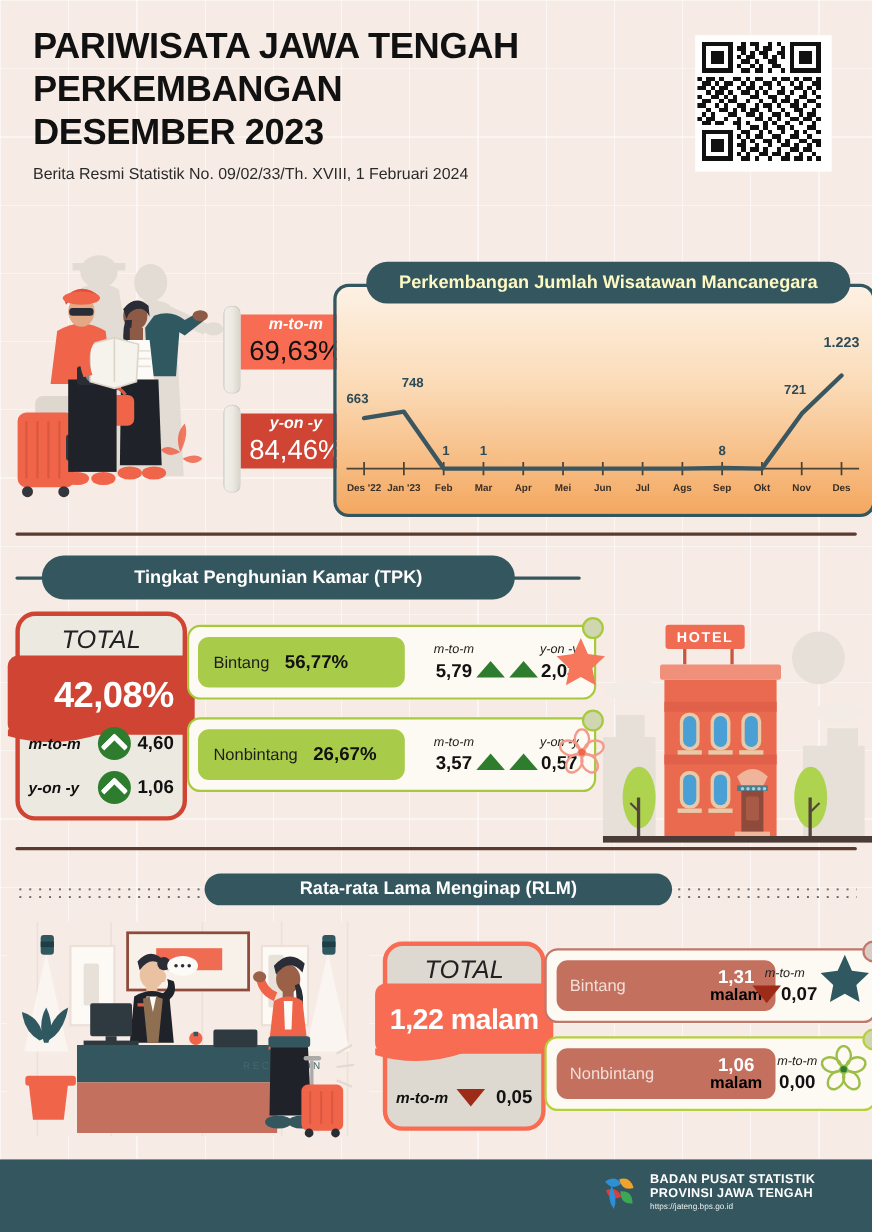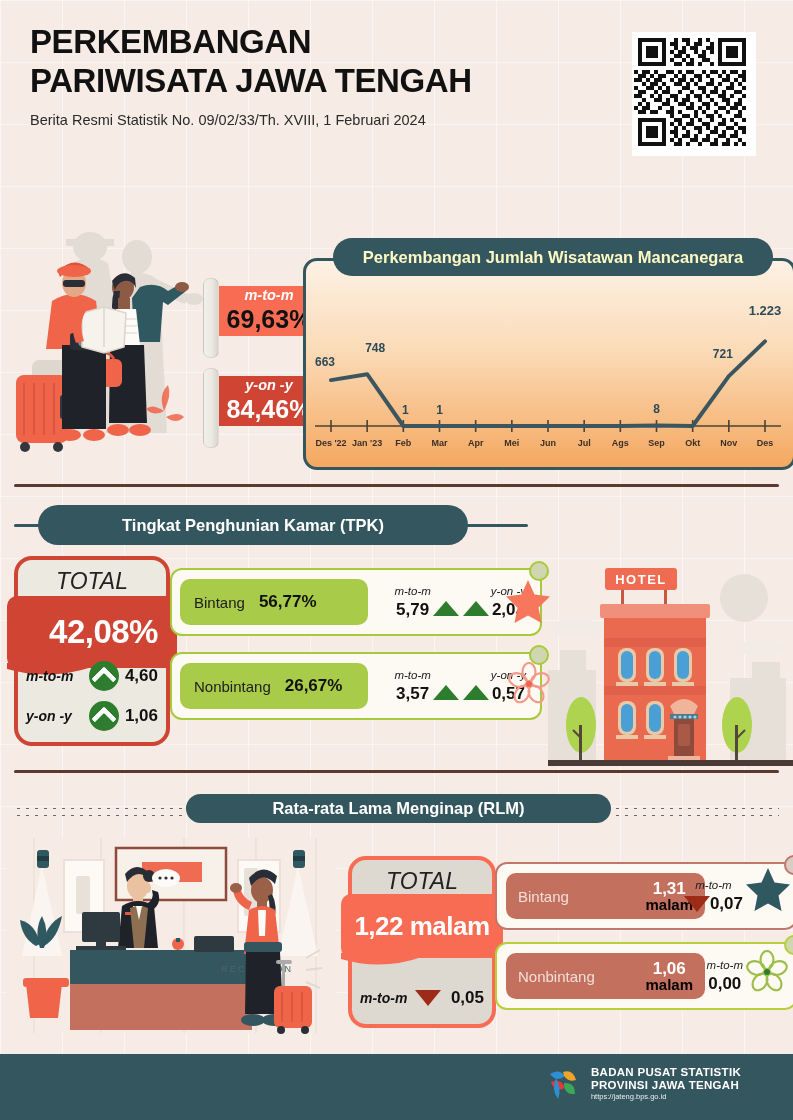--- a/index.html
+++ b/index.html
@@ -42,21 +42,21 @@
     border-radius:7px;
     border:1px solid rgba(0,0,0,.08);
     z-index:3;
   }
   .ribbon .body{
     position:absolute;left:10px;top:8px;right:0;height:calc(100% - 28px);
     border-radius:2px;display:flex;flex-direction:column;
     align-items:center;justify-content:center;
   }
   .ribbon .lbl{font-size:14.5px;font-style:italic;color:#fff;font-weight:600;line-height:1.1;}
-  .ribbon .val{font-size:25px;font-weight:bold;line-height:1.15;margin-top:1px;}
+  .ribbon .val{font-size:25px;font-weight:normal;line-height:1.15;margin-top:1px;}
 
   #rb-mtom{left:203px;top:278px;width:122px;height:78px;}
   #rb-mtom .body{background:#f76c52;}
   #rb-mtom .val{color:#111;}
   #rb-yony{left:203px;top:368px;width:122px;height:78px;}
   #rb-yony .body{background:#cf4433;}
   #rb-yony .val{color:#fff;}
 
   #chartcard{
     position:absolute;left:303px;top:258px;width:487px;height:206px;
@@ -190,22 +190,23 @@
   #foot-text .l1,#foot-text .l2{font-size:11.5px;letter-spacing:.3px;}
   #foot-text .l3{font-size:7.5px;font-weight:normal;opacity:.9;margin-top:1px;}
 </style>
 </head>
 <body>
 
 <div id="page">
 
   <div id="header">
     <div class="h-title">
+      <div>PARIWISATA JAWA TENGAH</div>
       <div>PERKEMBANGAN</div>
-      <div>PARIWISATA JAWA TENGAH</div>
+      <div>DESEMBER 2023</div>
     </div>
     <div class="h-sub">Berita Resmi Statistik No. 09/02/33/Th. XVIII, 1 Februari 2024</div>
 
     <div id="qr">
       <svg width="116" height="116" viewBox="0 0 29 29" shape-rendering="crispEdges">
         <rect width="29" height="29" fill="#fff"></rect>
         <g fill="#111">
           <rect x="1" y="1" width="7" height="1"></rect>
             <rect x="1" y="7" width="7" height="1"></rect>
           <rect x="1" y="1" width="1" height="7"></rect>

